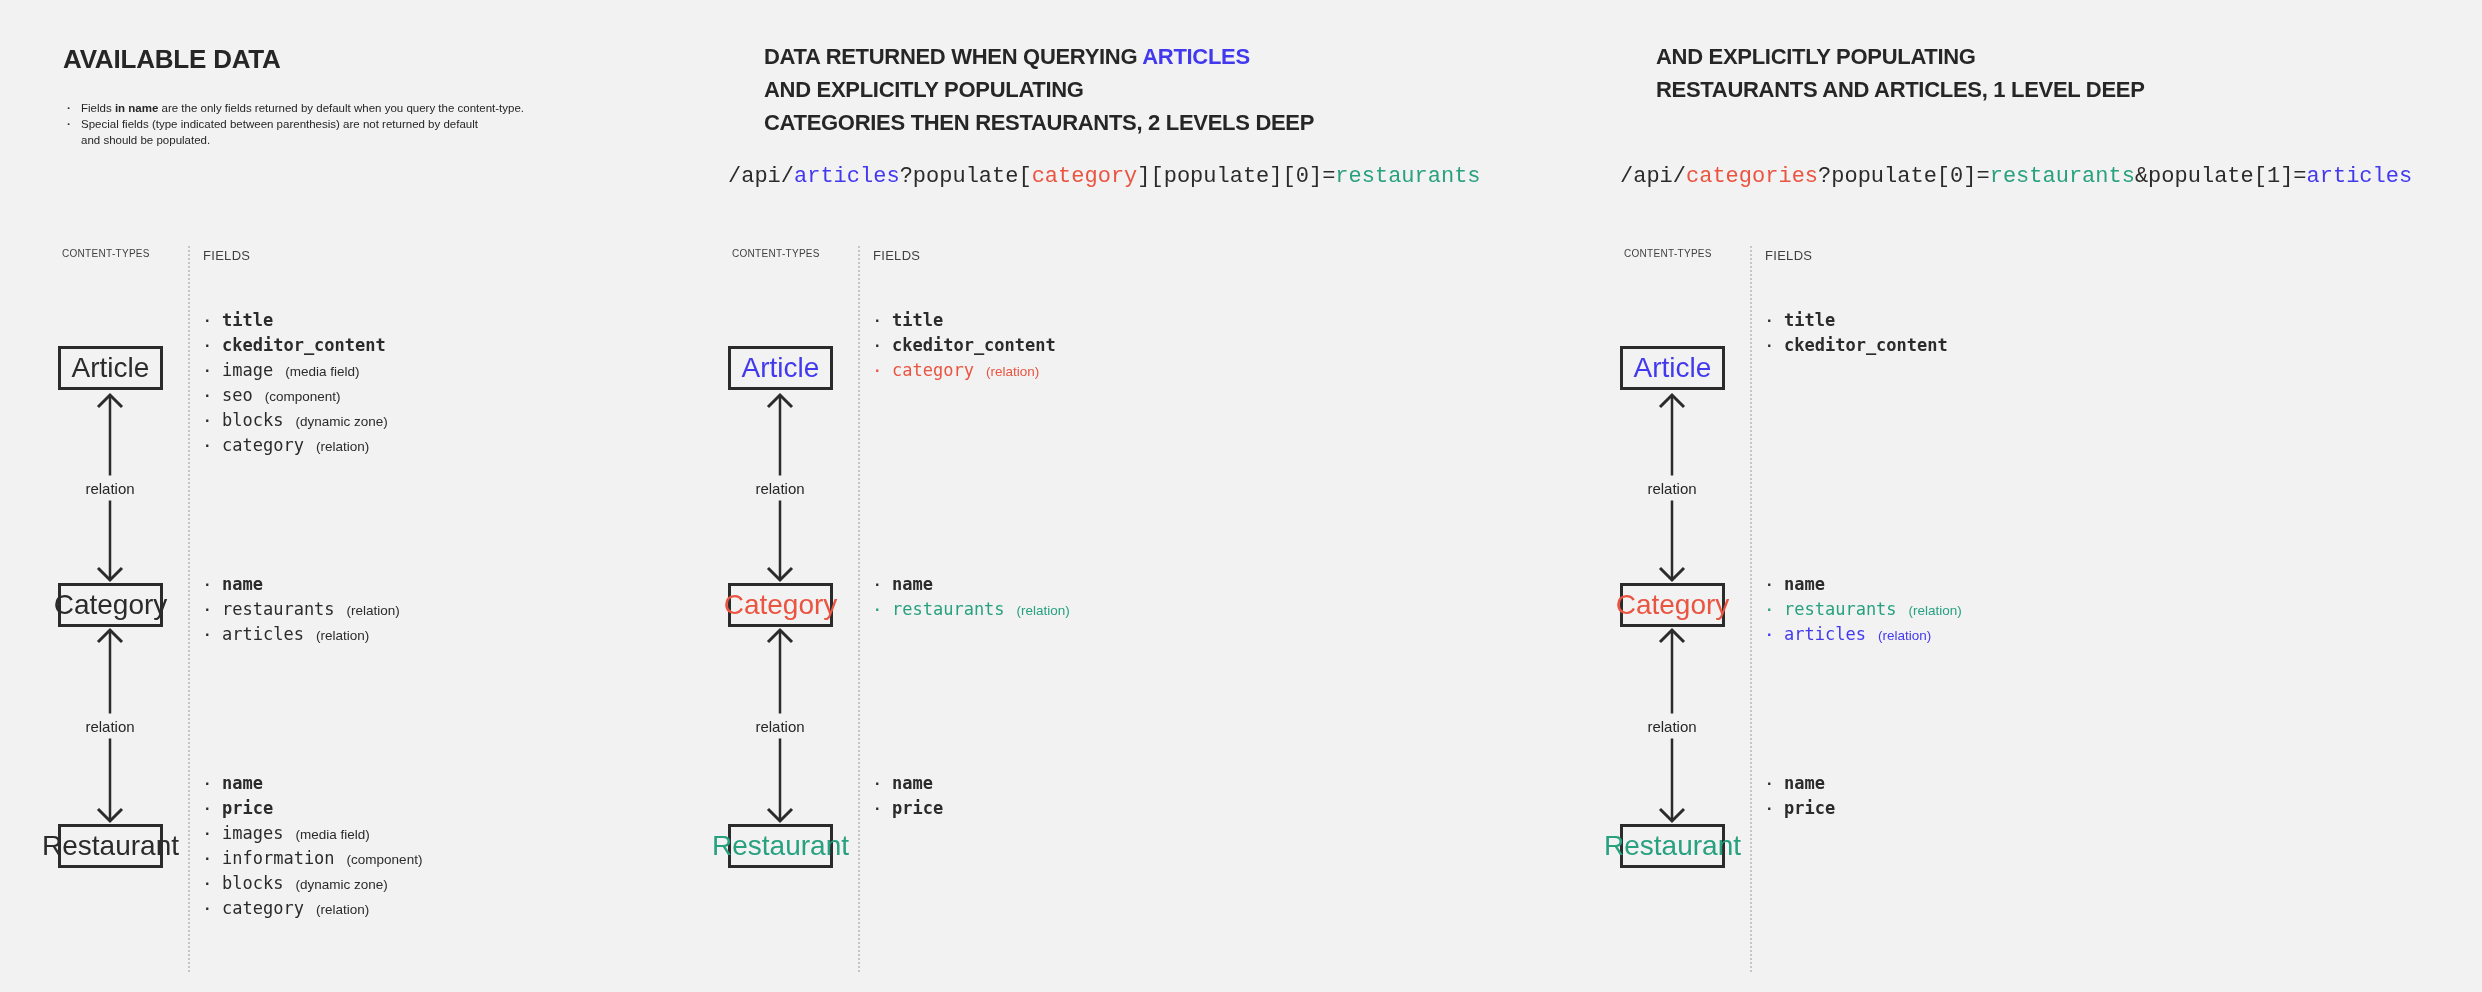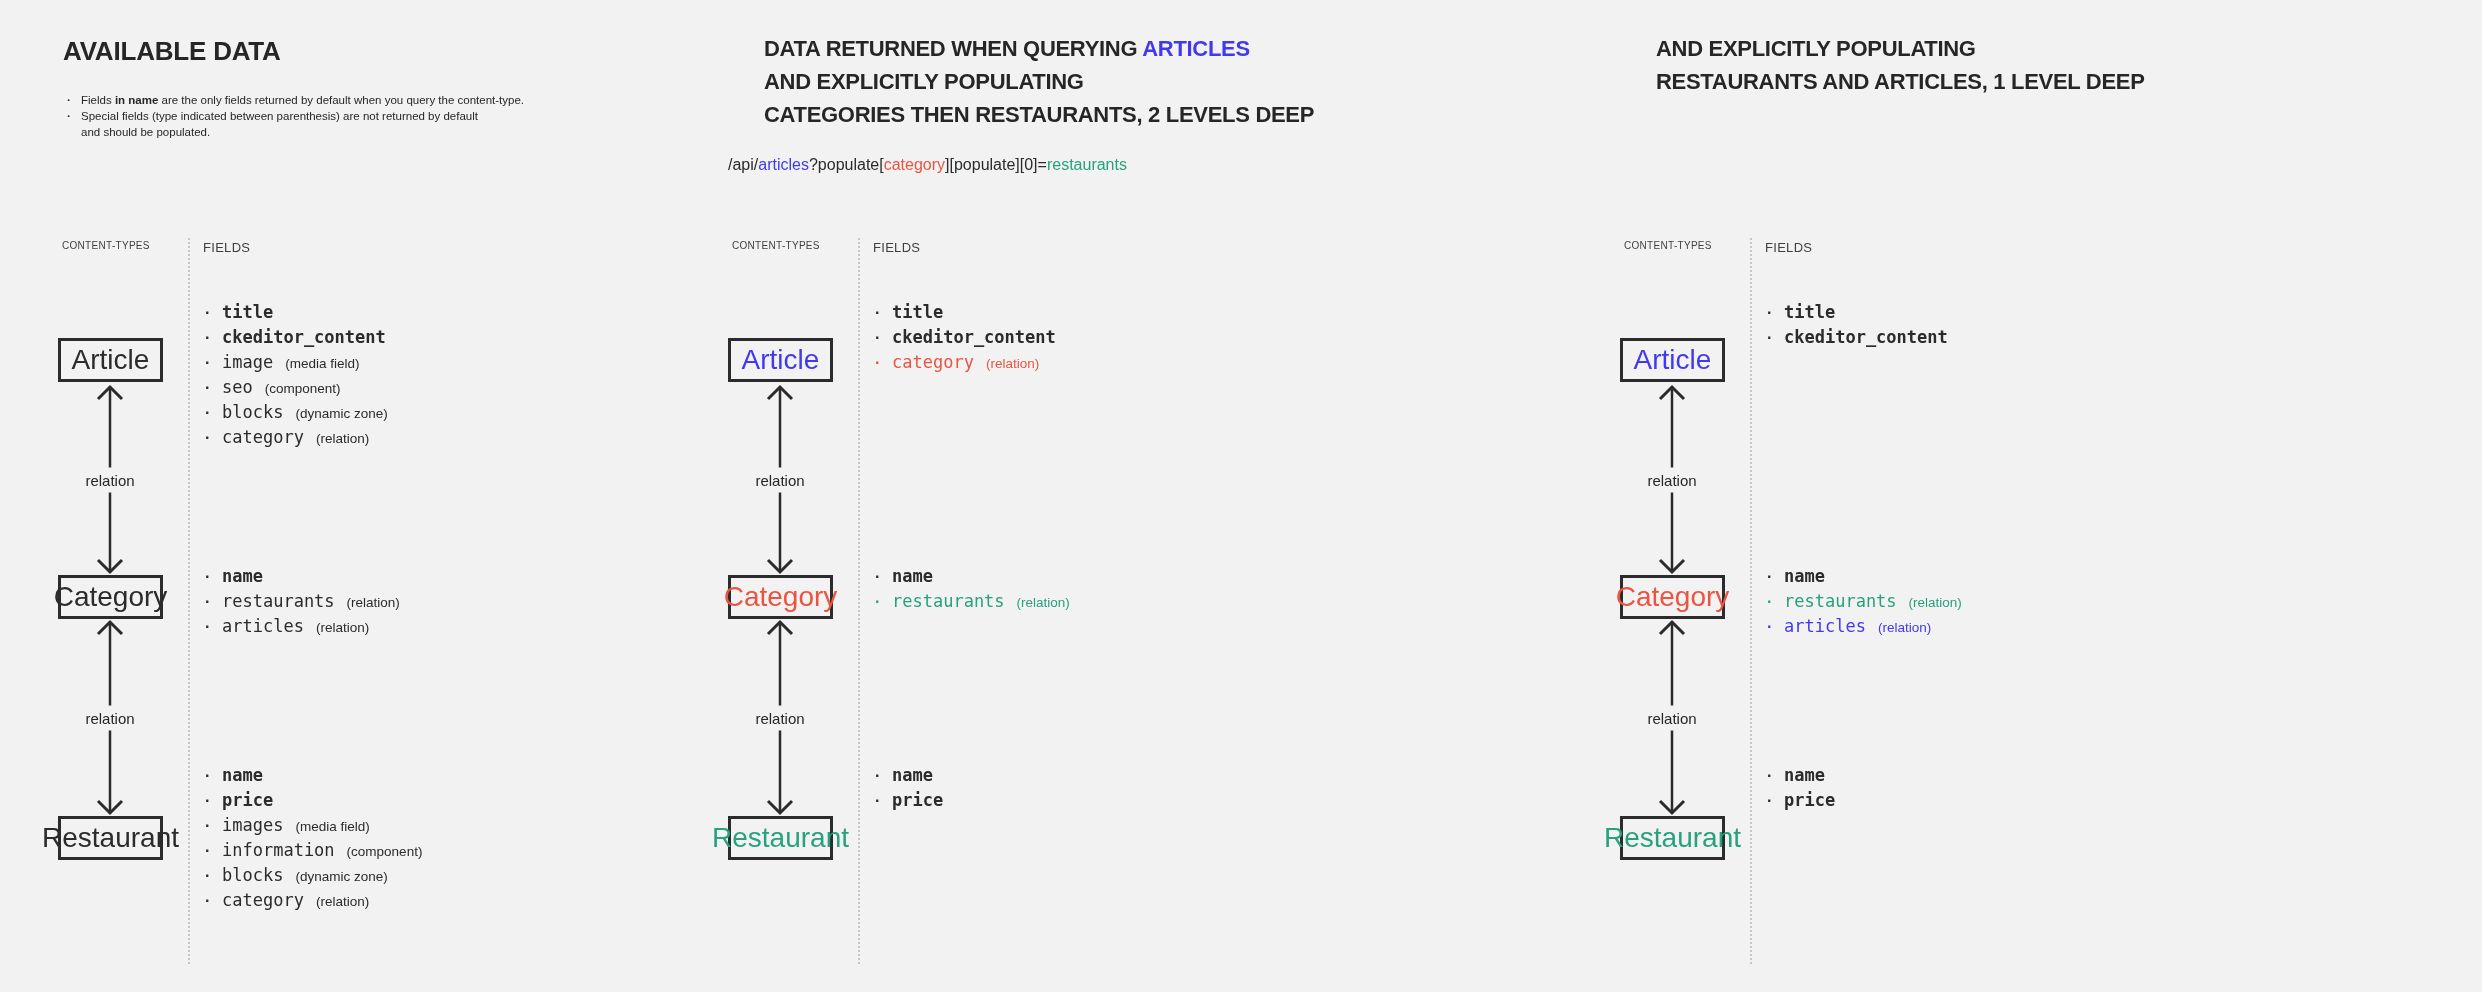--- a/index.html
+++ b/index.html
@@ -2,33 +2,33 @@
 <html style="--c-background: #f2f2f2; --c-text: #2b2b2b; --c-heading: #262626; --c-label: #3f3f3f; --c-dotted: #c5c5c5; --c-blue: #4239ee; --c-red: #ea5441; --c-green: #27a17e;"><head>
 <meta charset="utf-8">
 <style>
   html,body{margin:0;padding:0;}
   body{
     background:var(--c-background,#f2f2f2);
     font-family:"Liberation Sans",sans-serif;
     color:var(--c-text,#2b2b2b);
   }
   .canvas{position:relative;width:2482px;height:992px;overflow:hidden;}
-  .col{position:absolute;top:8px;width:870px;height:936px;}
+  .col{position:absolute;top:16px;width:870px;height:936px;}
   .col1{left:40px;} .col2{left:710px;} .col3{left:1602px;}
 
   
   .legend-title{position:absolute;left:23px;top:28px;font-size:26px;font-weight:700;color:var(--c-heading);letter-spacing:-0.2px;}
   .legend-notes{position:absolute;left:27px;top:84px;font-size:11.5px;line-height:16px;color:var(--c-heading);}
   .note-row{display:flex;}
   .note-bullet{width:14px;font-weight:700;}
   .note-cont b{font-weight:700;}
 
   
   .heading{position:absolute;left:18px;top:24px;font-size:22px;font-weight:700;line-height:33px;color:var(--c-heading);letter-spacing:-0.3px;white-space:nowrap;margin-left:36px;}
-  .api{position:absolute;left:18px;top:148px;font-family:Liberation Sans, sans-serif;font-size:16px;white-space:nowrap;}
+  .api{position:absolute;left:18px;top:148px;font-family:Liberation Mono, monospace;font-size:22px;white-space:nowrap;}
 
   
   .ct-label{position:absolute;left:22px;top:232px;font-size:10px;color:var(--c-label);letter-spacing:0.3px;}
   .f-label{position:absolute;left:163px;top:232px;font-size:13px;color:var(--c-label);letter-spacing:0.3px;}
   .sep{position:absolute;left:148px;top:230px;height:726px;width:0;border-left:2px dotted var(--c-dotted);}
 
   
   .ctbox{position:absolute;left:18px;width:105px;height:44px;border:3px solid var(--c-text);
          display:flex;align-items:center;justify-content:center;font-size:28px;box-sizing:border-box;background:var(--c-background);}
   .box-article{top:330px;} .box-category{top:567px;} .box-restaurant{top:808px;}
@@ -262,20 +262,23 @@
         <span class="field-type"></span>
       </div>
     </div>
   </div>
 
   <div class="col col3">
     <div class="heading">
       <div>AND EXPLICITLY POPULATING</div>
       <div>RESTAURANTS AND ARTICLES, 1 LEVEL DEEP</div>
     </div>
+    <div class="api">
+      <span data-color="text">/api/</span><span data-color="red">categories</span><span data-color="text">?populate[0]=</span><span data-color="green">restaurants</span><span data-color="text">&amp;populate[1]=</span><span data-color="blue">articles</span>
+    </div>
 
     <div class="ct-label">CONTENT-TYPES</div>
     <div class="f-label">FIELDS</div>
     <div class="sep"></div>
 
     <div class="ctbox box-article" data-color="blue">Article</div>
     <div class="ctbox box-category" data-color="red">Category</div>
     <div class="ctbox box-restaurant" data-color="green">Restaurant</div>
 
     <div class="connector conn1">

